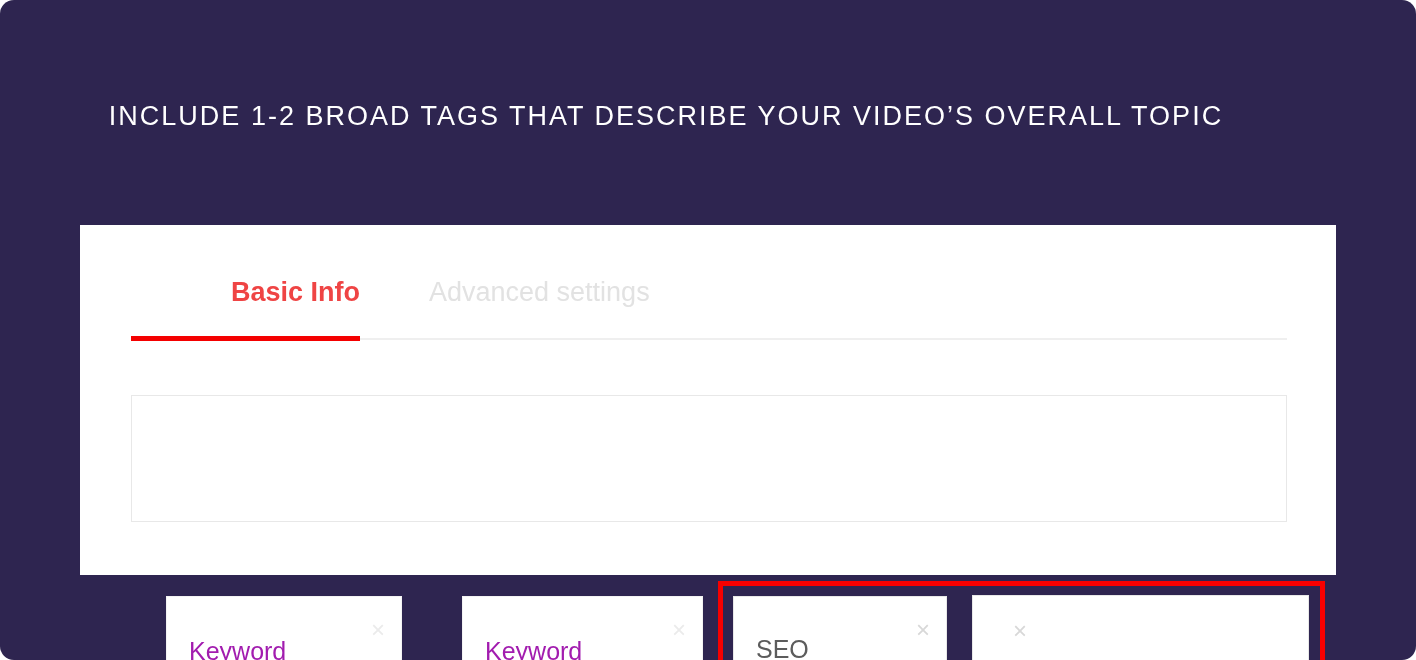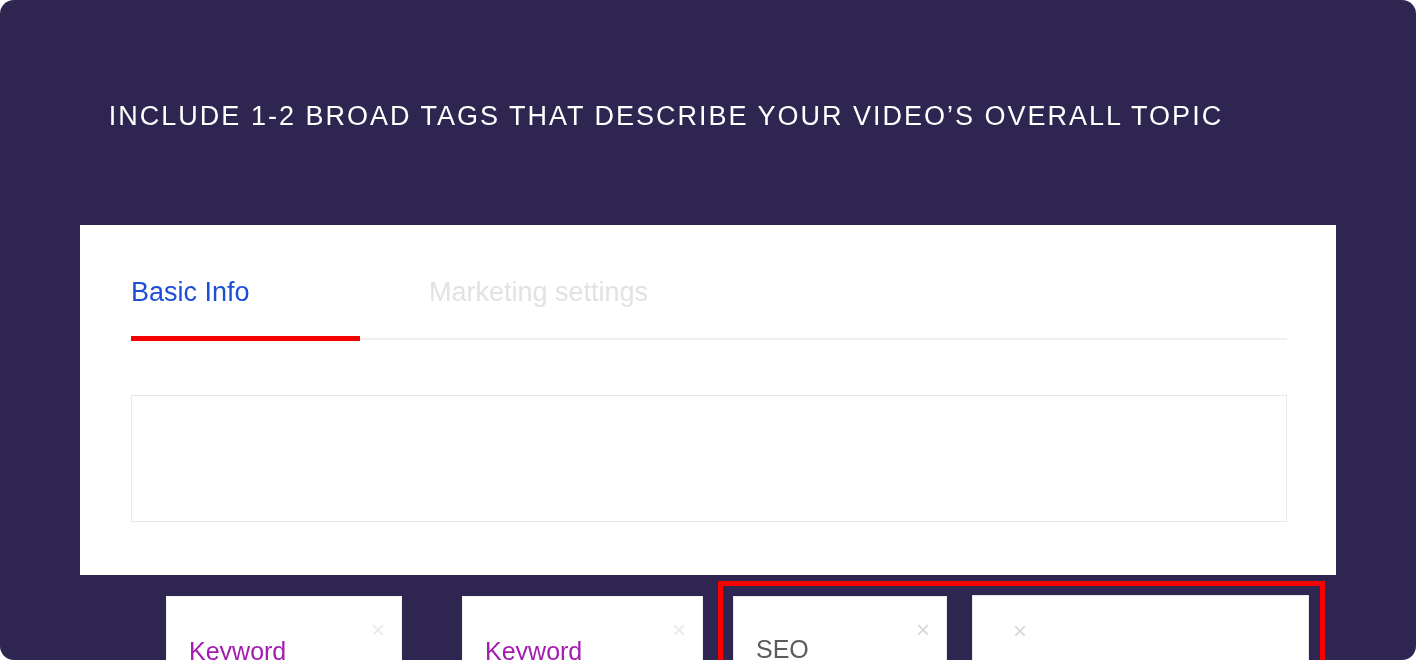--- a/index.html
+++ b/index.html
@@ -57,23 +57,24 @@
     display: flex;
     align-items: center;
   }
   .tab {
     font-size: 27px;
     line-height: 58px;
     white-space: nowrap;
     cursor: pointer;
   }
   .tab-active {
-    color: #1d4ed8;
-    font-weight: normal;
+    color: #ef4444;
+    font-weight: bold;
     width: 229px;
+    text-align: right;
   }
   .tab-inactive {
     color: #e2e2e2;
     font-weight: normal;
     padding-left: 69px;
   }
 
   .tab-divider {
     position: absolute;
     left: 51px;
@@ -159,21 +160,21 @@
 <body>
 
 <div class="screen">
 
   <div class="headline">INCLUDE 1-2 BROAD TAGS THAT DESCRIBE YOUR VIDEO’S OVERALL TOPIC</div>
 
   <div class="card">
 
     <div class="tabs">
       <div class="tab tab-active">Basic Info</div>
-      <div class="tab tab-inactive">Marketing settings</div>
+      <div class="tab tab-inactive">Advanced settings</div>
     </div>
 
     <div class="tab-divider"></div>
     <div class="tab-underline"></div>
 
     <div class="tag-box">
 
       <div class="chip chip-faded" id="chip-0">
         <span class="chip-label">Keyword</span>
         <span class="chip-close">×</span>

